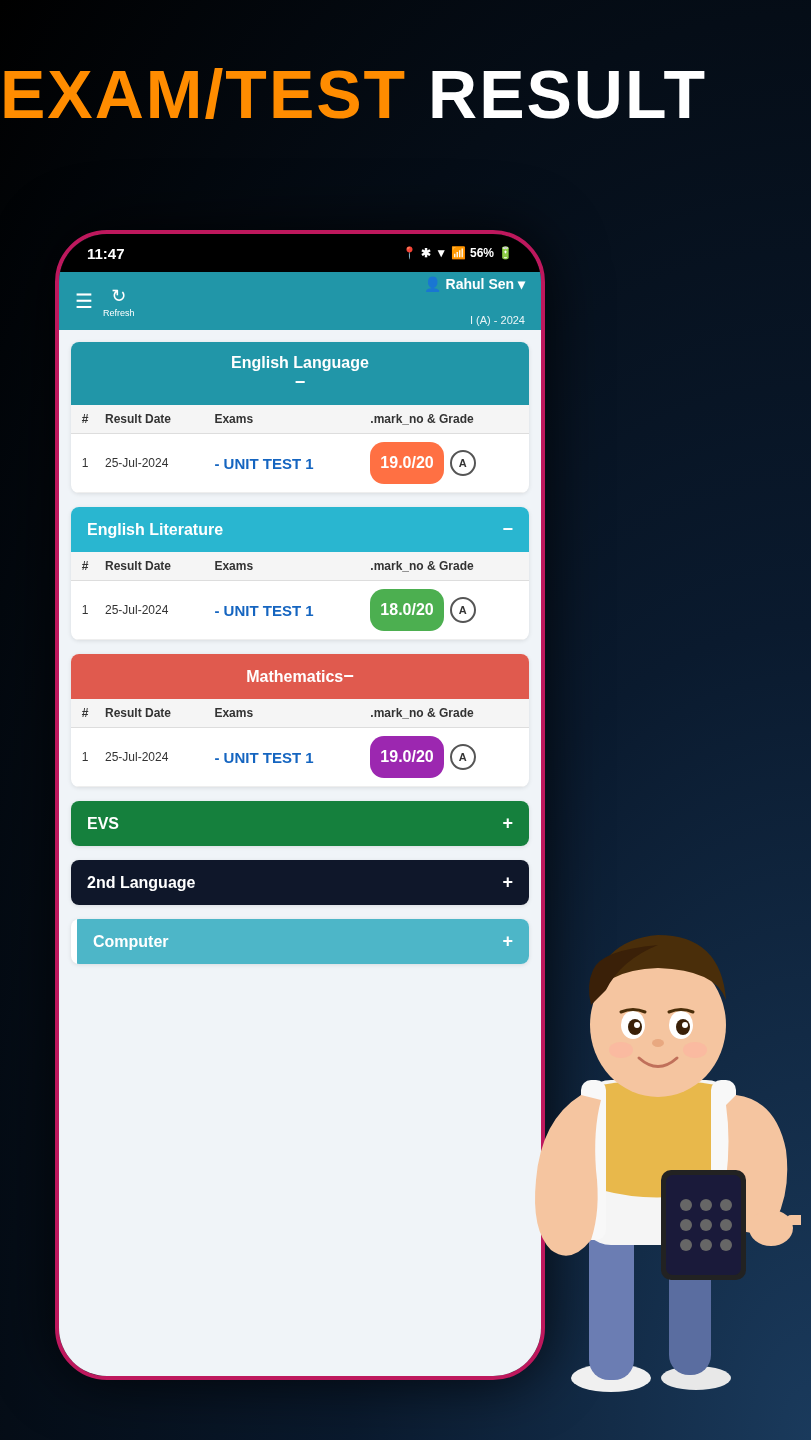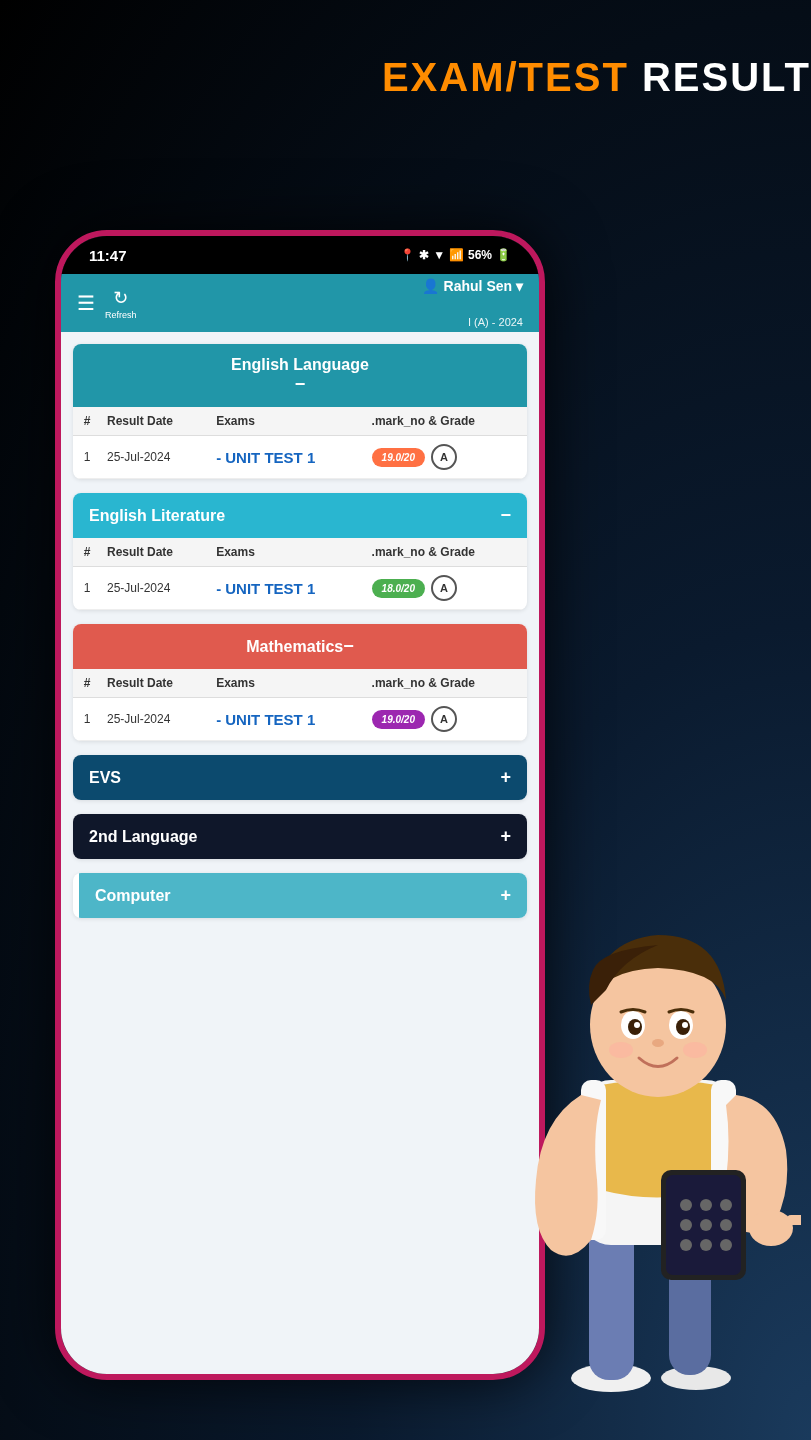--- a/index.html
+++ b/index.html
@@ -18,39 +18,39 @@
       position: absolute;
       inset: 0;
       background: radial-gradient(ellipse at bottom right, #1a3a5c 0%, #0a1a2e 40%, #000 100%);
     }
 
     
     .page-title {
       position: absolute;
       top: 55px;
       left: 0; right: 0;
-      text-align: right;
-      font-size: 40px;
+      text-align: left;
+      font-size: 68px;
       font-weight: 900;
       font-family: 'Arial Black', sans-serif;
       letter-spacing: 2px;
     }
     .page-title .orange { color: #FF8C00; }
     .page-title .white { color: #fff; }
 
     
     .phone {
       position: absolute;
       top: 230px;
       left: 55px;
       width: 490px;
       height: 1150px;
       background: #1a1a2e;
       border-radius: 52px;
-      border: 6px solid #be185d;
+      border: 4px solid #be185d;
       box-shadow: 0 0 60px rgba(0,0,0,0.8), inset 0 0 0 2px #444;
       overflow: hidden;
     }
 
     
     .status-bar {
       background: #000;
       height: 38px;
       display: flex;
       align-items: center;
@@ -106,21 +106,21 @@
       justify-content: space-between;
       padding: 12px 16px;
       color: #fff;
       font-size: 16px;
       font-weight: bold;
     }
 
     .subject-header.blue { background: #2196a8; flex-direction: column; }
     .subject-header.light-blue { background: #29b6d0; }
     .subject-header.red { background: #e05a4e; justify-content: center; }
-    .subject-header.green { background: #0c4a6e; }
+    .subject-header.green { background: #15803d; }
     .subject-header.orange { background: #0f172a; align-items: center; }
     .subject-header.teal { background: #4db6c8; margin-left: 6px; }
 
     .subject-toggle { font-size: 18px; font-weight: bold; cursor: pointer; }
 
     
     .result-table {
       width: 100%;
       border-collapse: collapse;
       font-size: 12px;
@@ -139,26 +139,25 @@
       color: #333;
       vertical-align: middle;
     }
     .result-table th:first-child, .result-table td:first-child { width: 28px; text-align: center; }
 
     .exam-link { color: #1565C0; font-weight: bold; font-size: 15px; }
 
     .marks-grade { display: flex; align-items: center; gap: 6px; }
 
     .marks-badge {
-      padding: 4px 10px;
+      padding: 12px 10px;
       border-radius: 14px;
       color: #fff;
-      font-size: 10px;
+      font-size: 16px;
       font-weight: bold;
-      font-style: italic;
     }
     .marks-badge.orange-bg { background: #FF7043; }
     .marks-badge.green-bg { background: #4CAF50; }
     .marks-badge.purple-bg { background: #9C27B0; }
 
     .grade-badge {
       width: 26px; height: 26px;
       border-radius: 50%;
       border: 2px solid #555;
       display: flex; align-items: center; justify-content: center;

